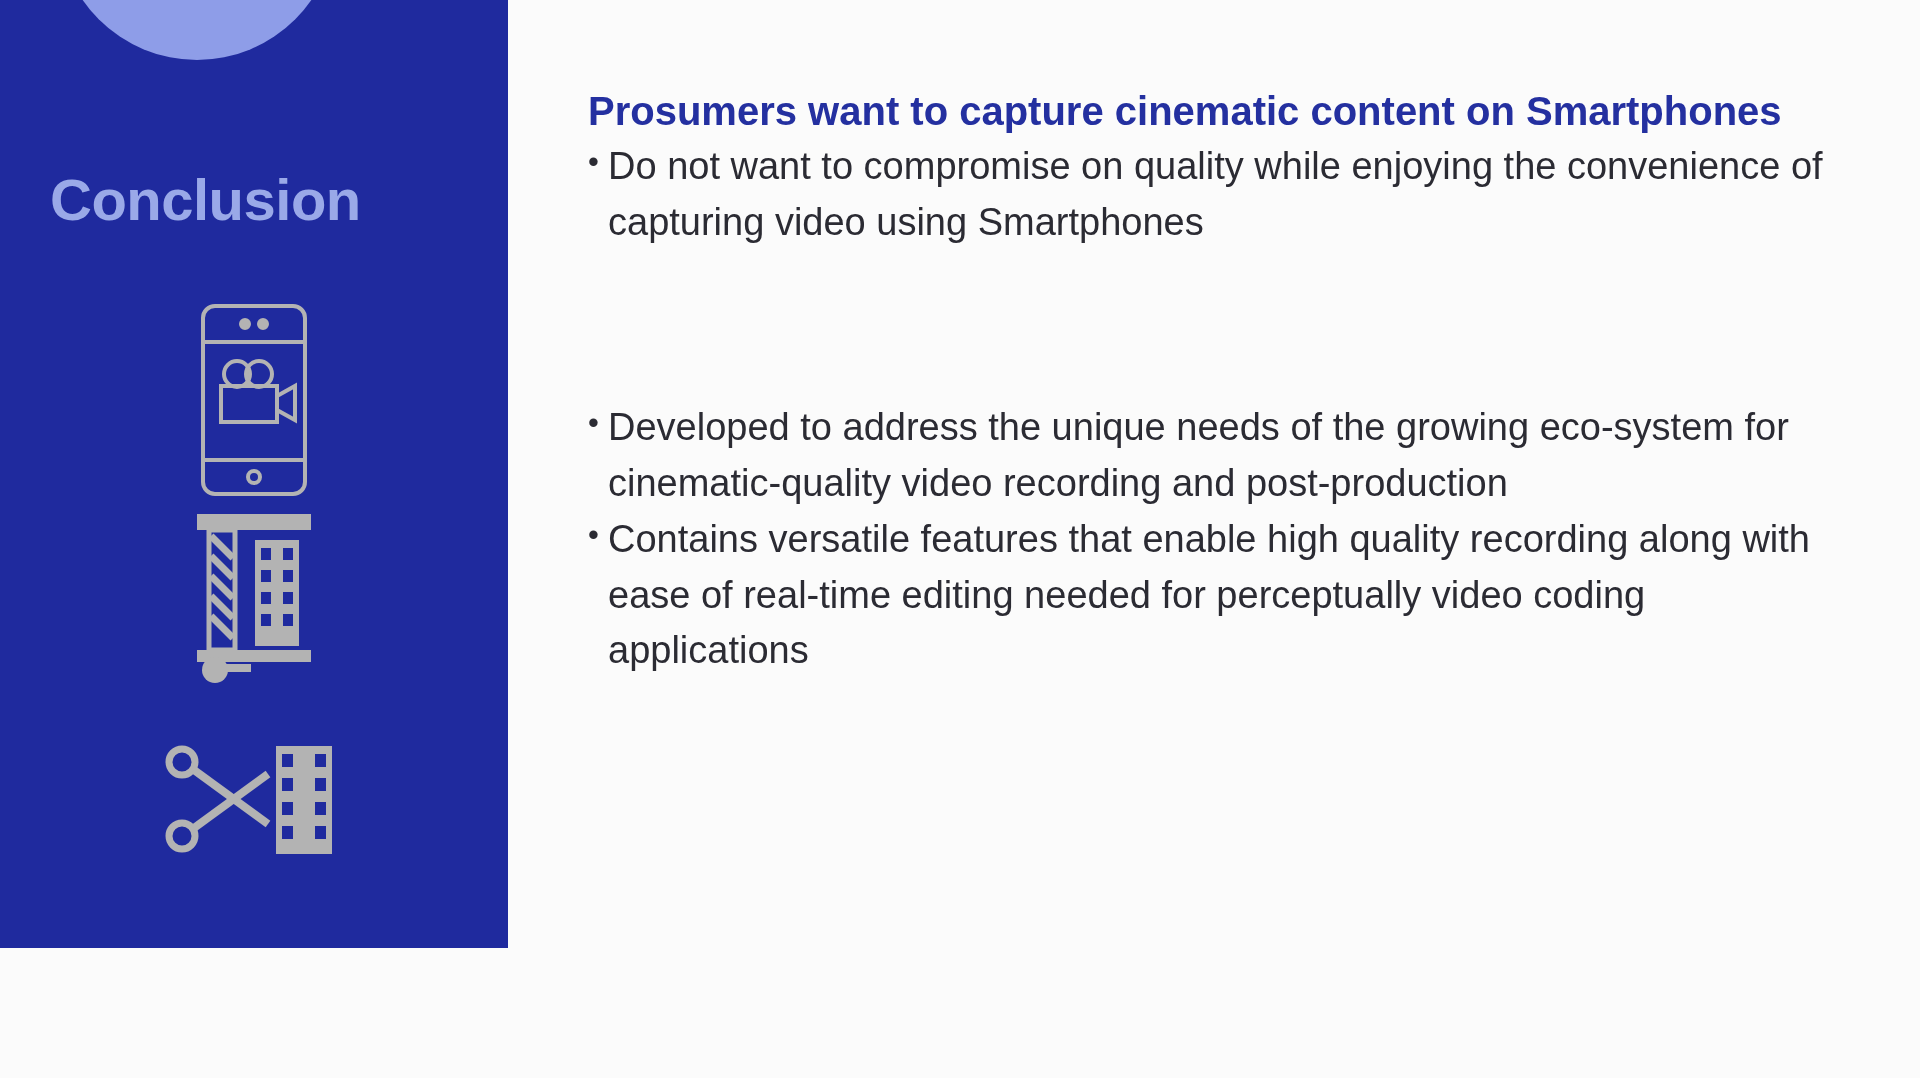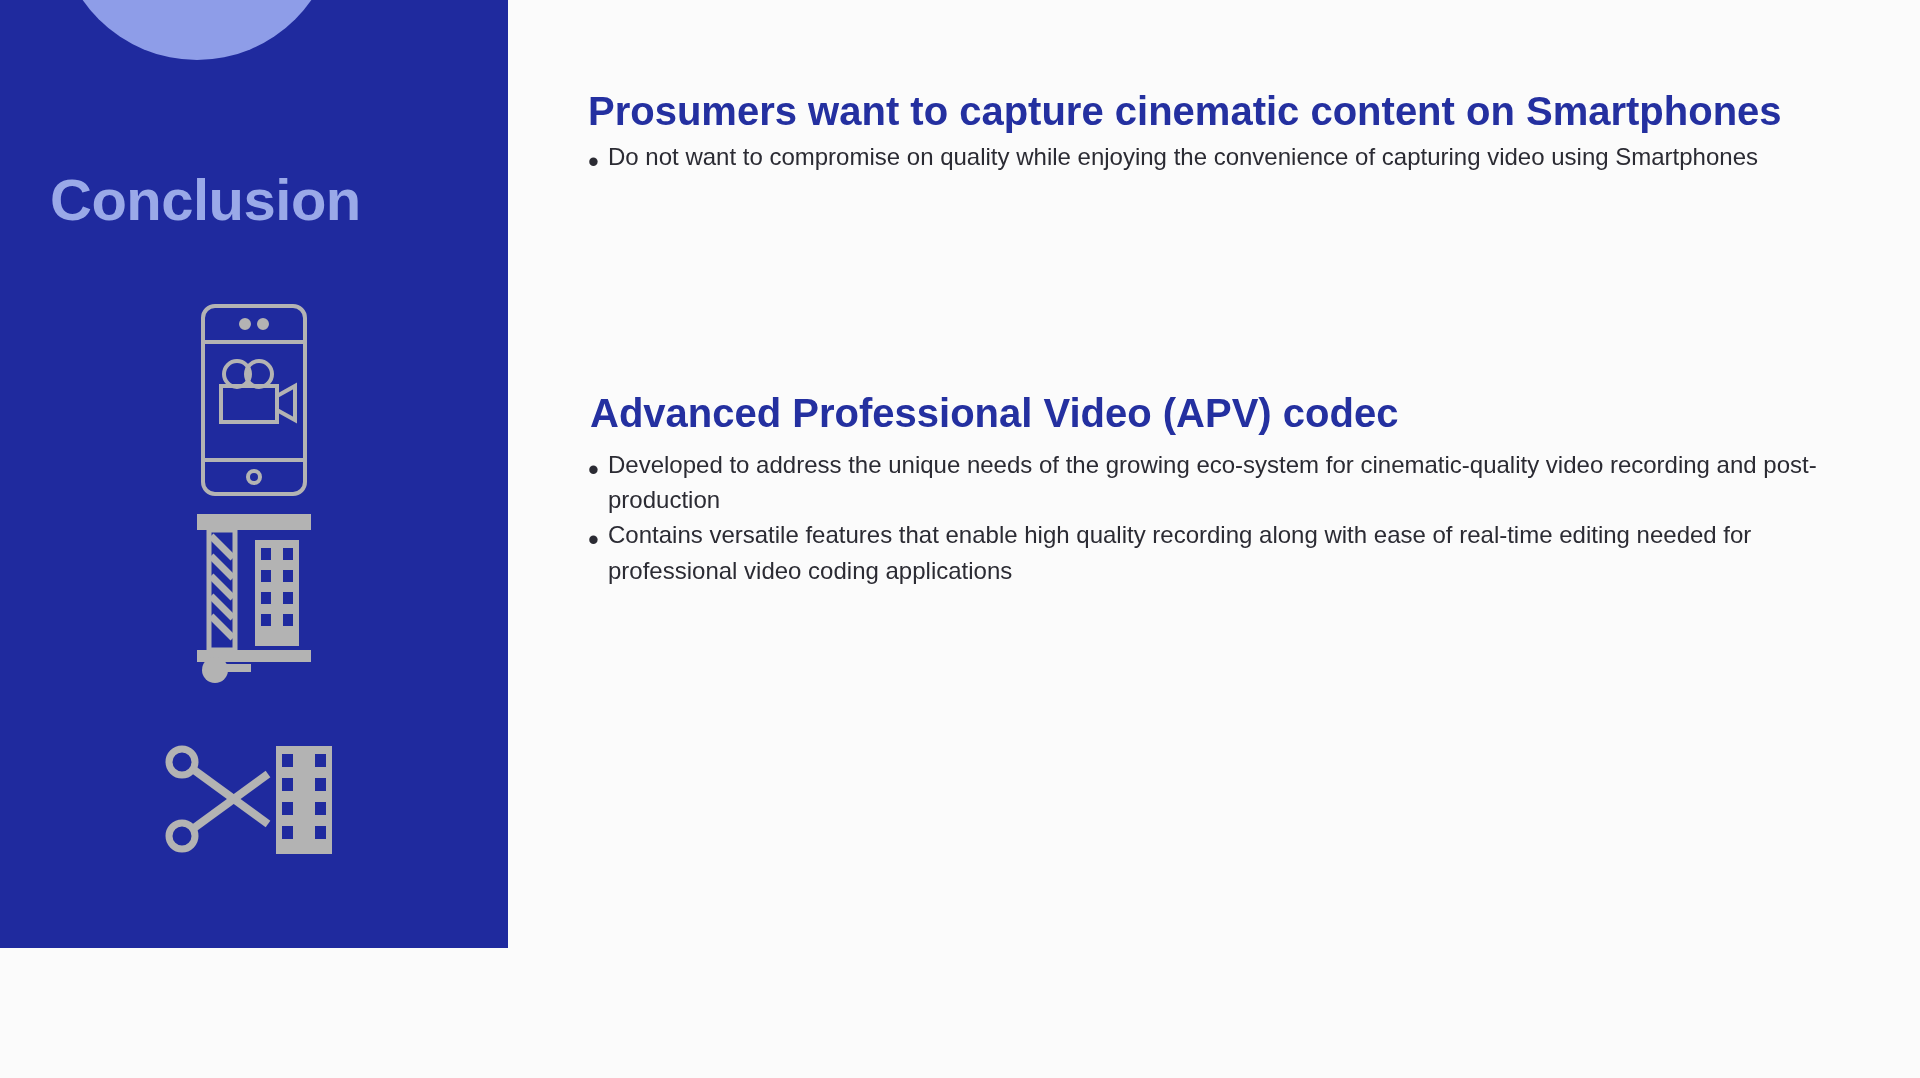--- a/index.html
+++ b/index.html
@@ -88,21 +88,21 @@
     margin-left: 2px;
   }
   ul.bullets {
     list-style: none;
     margin: 0;
     padding: 0;
   }
   ul.bullets li {
     position: relative;
     color: #2b2b33;
-    font-size: 24px;
+    font-size: 38px;
     line-height: 1.47;
     padding-left: 20px;
     margin-bottom: 0px;
   }
   ul.bullets li::before {
     content: "•";
     position: absolute;
     left: 0;
     top: 0;
     color: #2b2b33;
@@ -184,22 +184,21 @@
   <div class="content">
 
     <div class="block b1">
       <div class="heading">Prosumers want to capture cinematic content on Smartphones</div>
       <ul class="bullets">
         <li>Do not want to compromise on quality while enjoying the convenience of capturing video using Smartphones</li>
       </ul>
     </div>
 
     <div class="block b2">
-      <div class="heading indent">Advanced Professional Video (APV) codec</div>
       <ul class="bullets" style="margin-top:10px;">
         <li>Developed to address the unique needs of the growing eco-system for cinematic-quality video recording and post-production</li>
-        <li>Contains versatile features that enable high quality recording along with ease of real-time editing needed for professional video coding applications</li>
+        <li>Contains versatile features that enable high quality recording along with ease of real-time editing needed for perceptually video coding applications</li>
       </ul>
     </div>
 
 
   </div>
 </div>
 
 </body></html>

